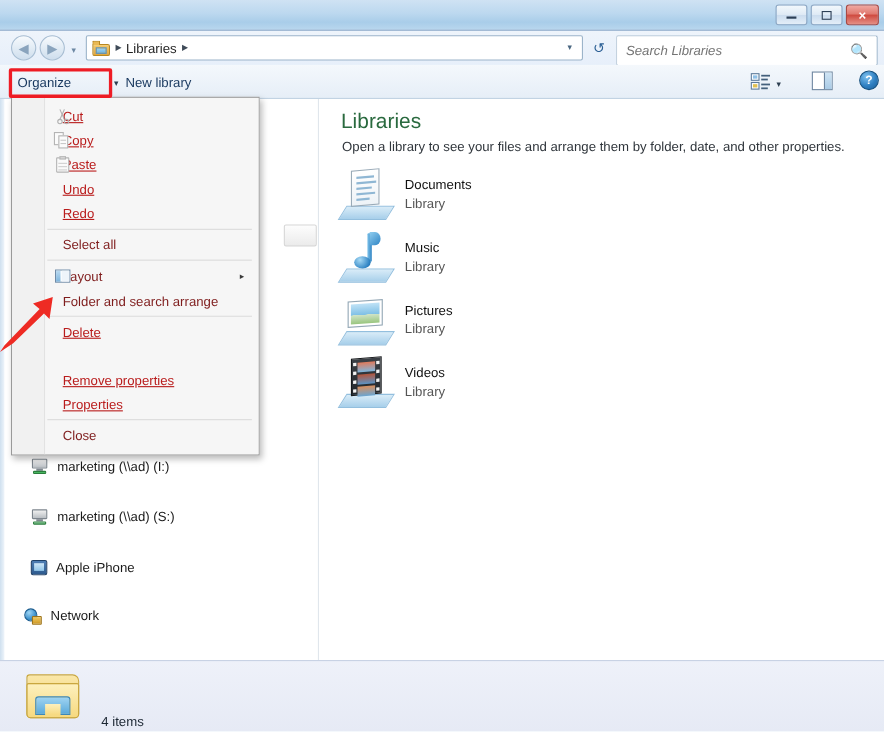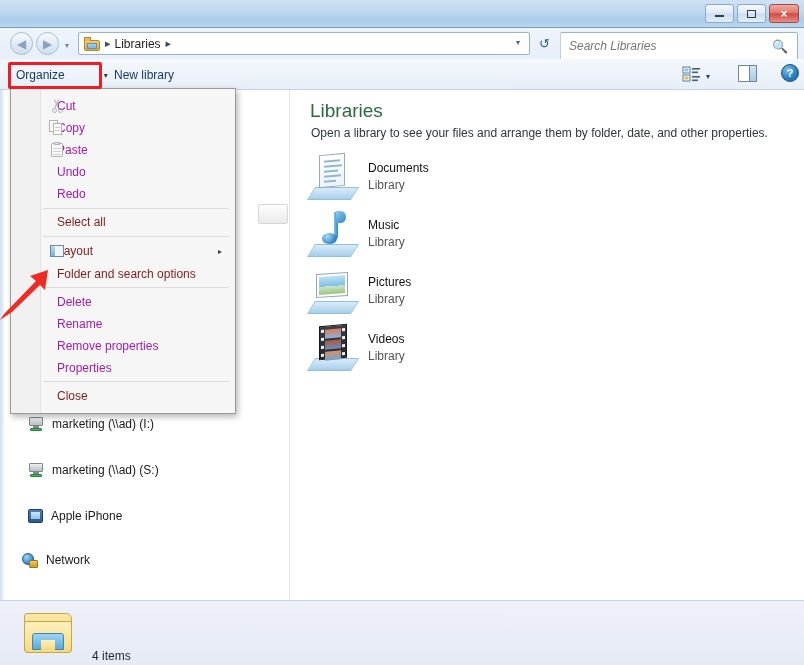--- a/index.html
+++ b/index.html
@@ -353,21 +353,21 @@
     position: absolute; left: 30px; top: 0; right: 0; bottom: 0; background: #f6f6f6;
   }
   .menu-item {
     position: absolute; left: 30px; right: 1px; height: 22px;
     display: flex; align-items: center;
   }
   .menu-item .mi-label {
     font-size: 12px; margin-left: 16px; white-space: nowrap;
   }
   .menu-item.enabled .mi-label { color: #7f1d1d; }
-  .menu-item.disabled .mi-label { color: #a21caf; }
+  .menu-item.disabled .mi-label { color: #b91c1c; text-decoration: underline; }
   .menu-sep {
     position: absolute; left: 32px; right: 6px; height: 1px; background: #dcdcdc;
   }
   .mi-submenu-arrow {
     position: absolute; right: 12px; font-size: 8px; color: #3b3b3b;
   }
   .mi-icon { position: absolute; left: 8px; width: 16px; height: 16px; }
   
   .ic-cut .blade {
     position: absolute; width: 1px; height: 10px; background: #b0b0b0; top: 1px; left: 7px;
@@ -658,30 +658,27 @@
     <div class="menu-item enabled" style="top:151px">
       <span class="mi-icon ic-layout" style="top:3px">
         <span class="box"></span>
           <span class="lft"></span>
           <span class="rgt"></span>
       </span>
       <span class="mi-label">Layout</span>
       <span class="mi-submenu-arrow">▸</span>
     </div>
     <div class="menu-item enabled" style="top:174px">
-      <span class="mi-label">Folder and search options</span>
+      <span class="mi-label">Folder and search arrange</span>
     </div>
 
     <div class="menu-sep" style="top:198px"></div>
 
     <div class="menu-item disabled" style="top:202px">
       <span class="mi-label">Delete</span>
-    </div>
-    <div class="menu-item disabled" style="top:224px">
-      <span class="mi-label">Rename</span>
     </div>
     <div class="menu-item disabled" style="top:246px">
       <span class="mi-label">Remove properties</span>
     </div>
     <div class="menu-item disabled" style="top:268px">
       <span class="mi-label">Properties</span>
     </div>
 
     <div class="menu-sep" style="top:292px"></div>
 

